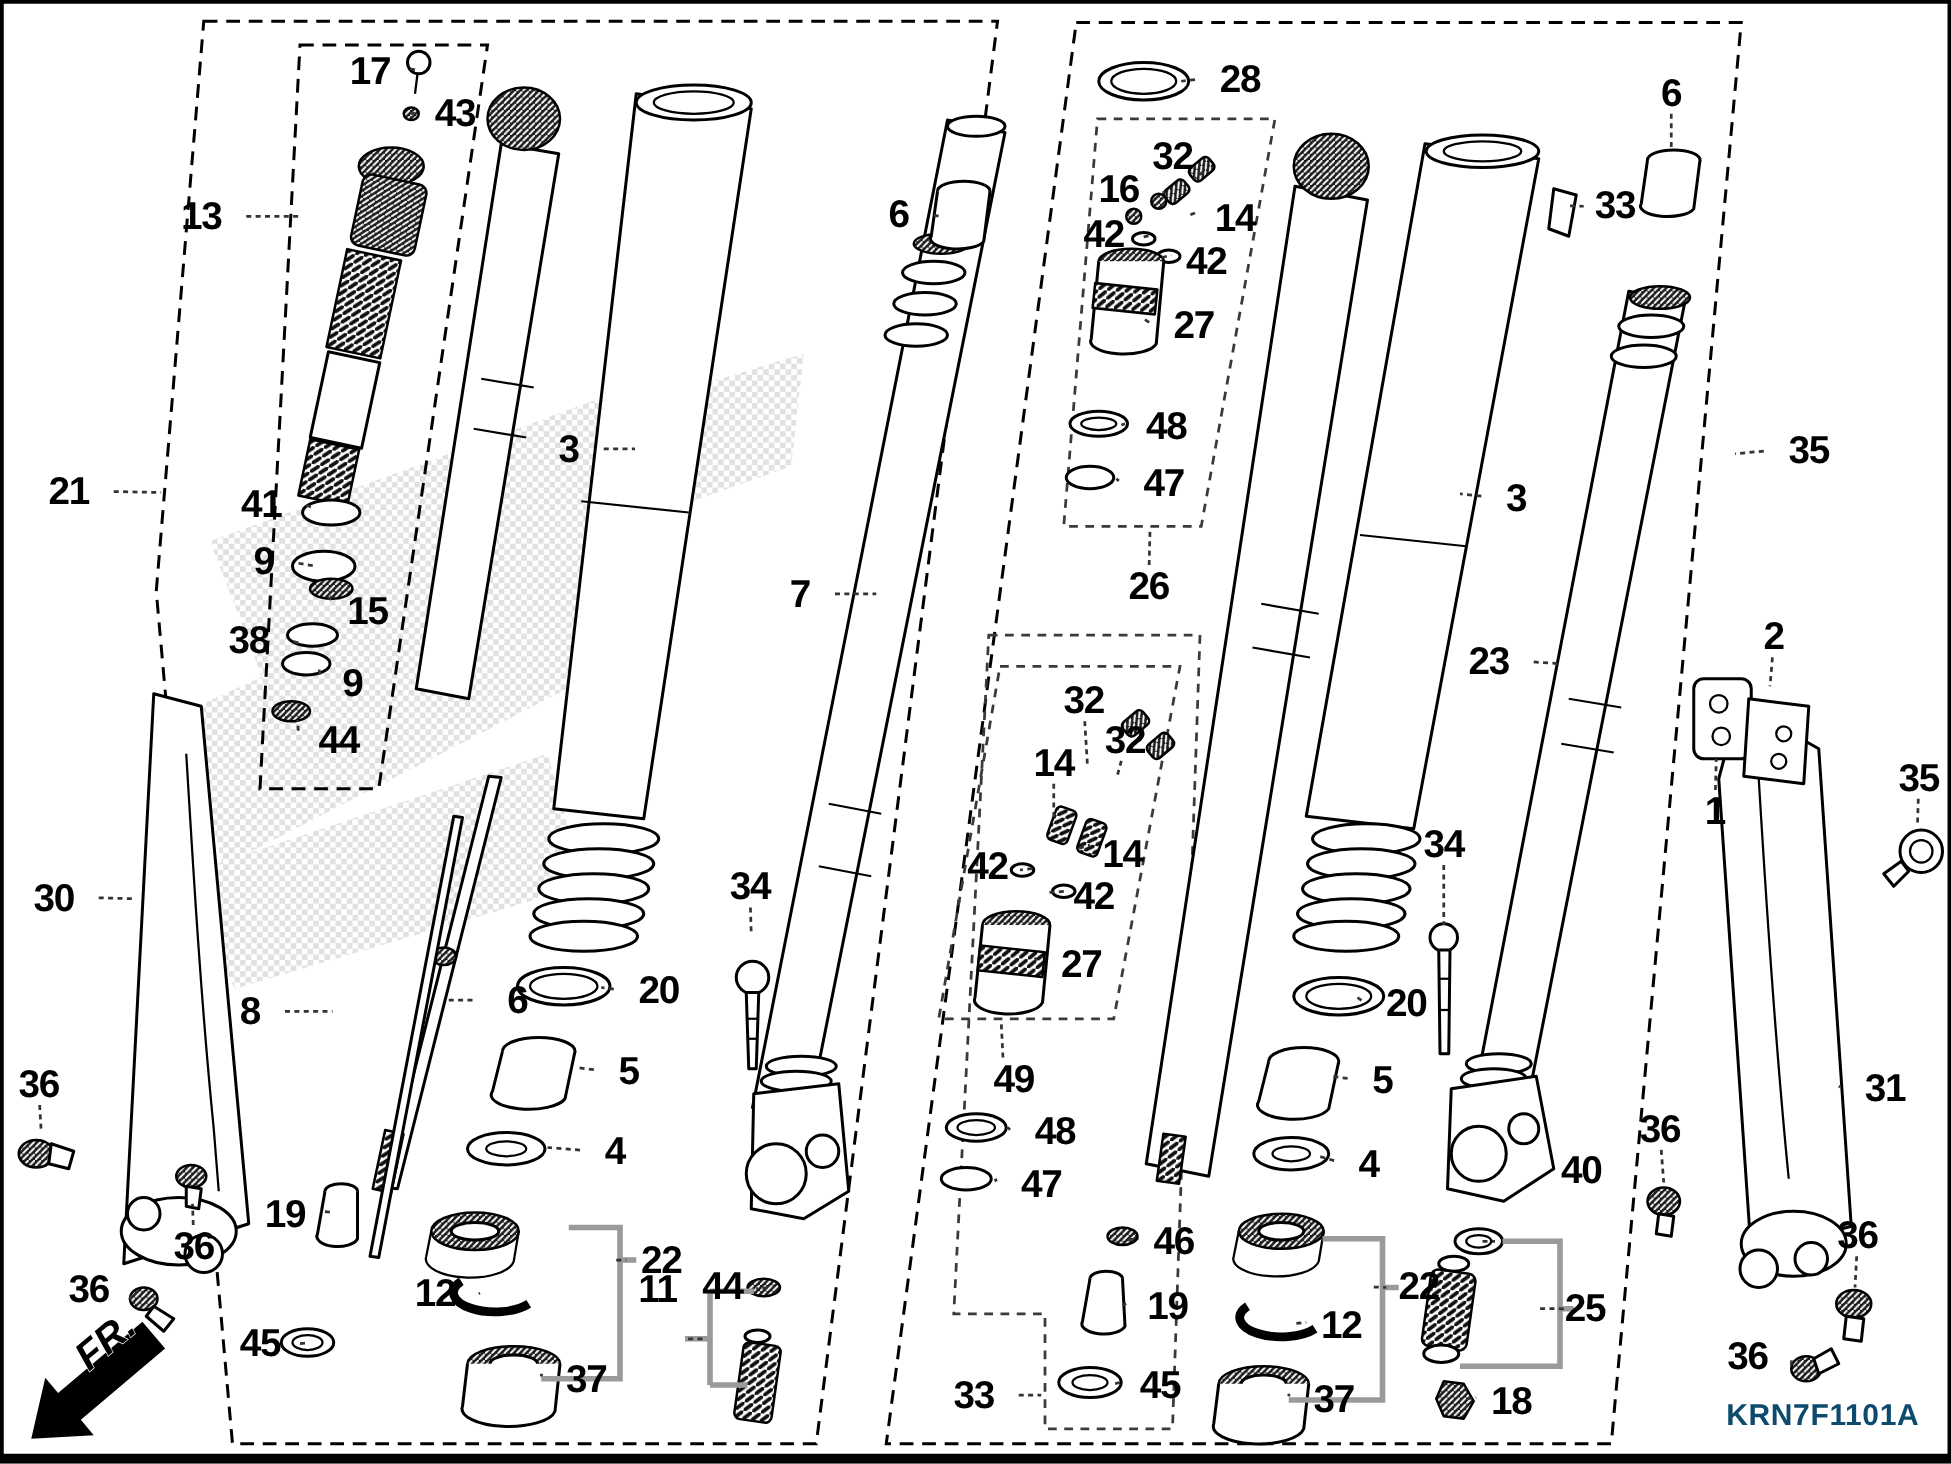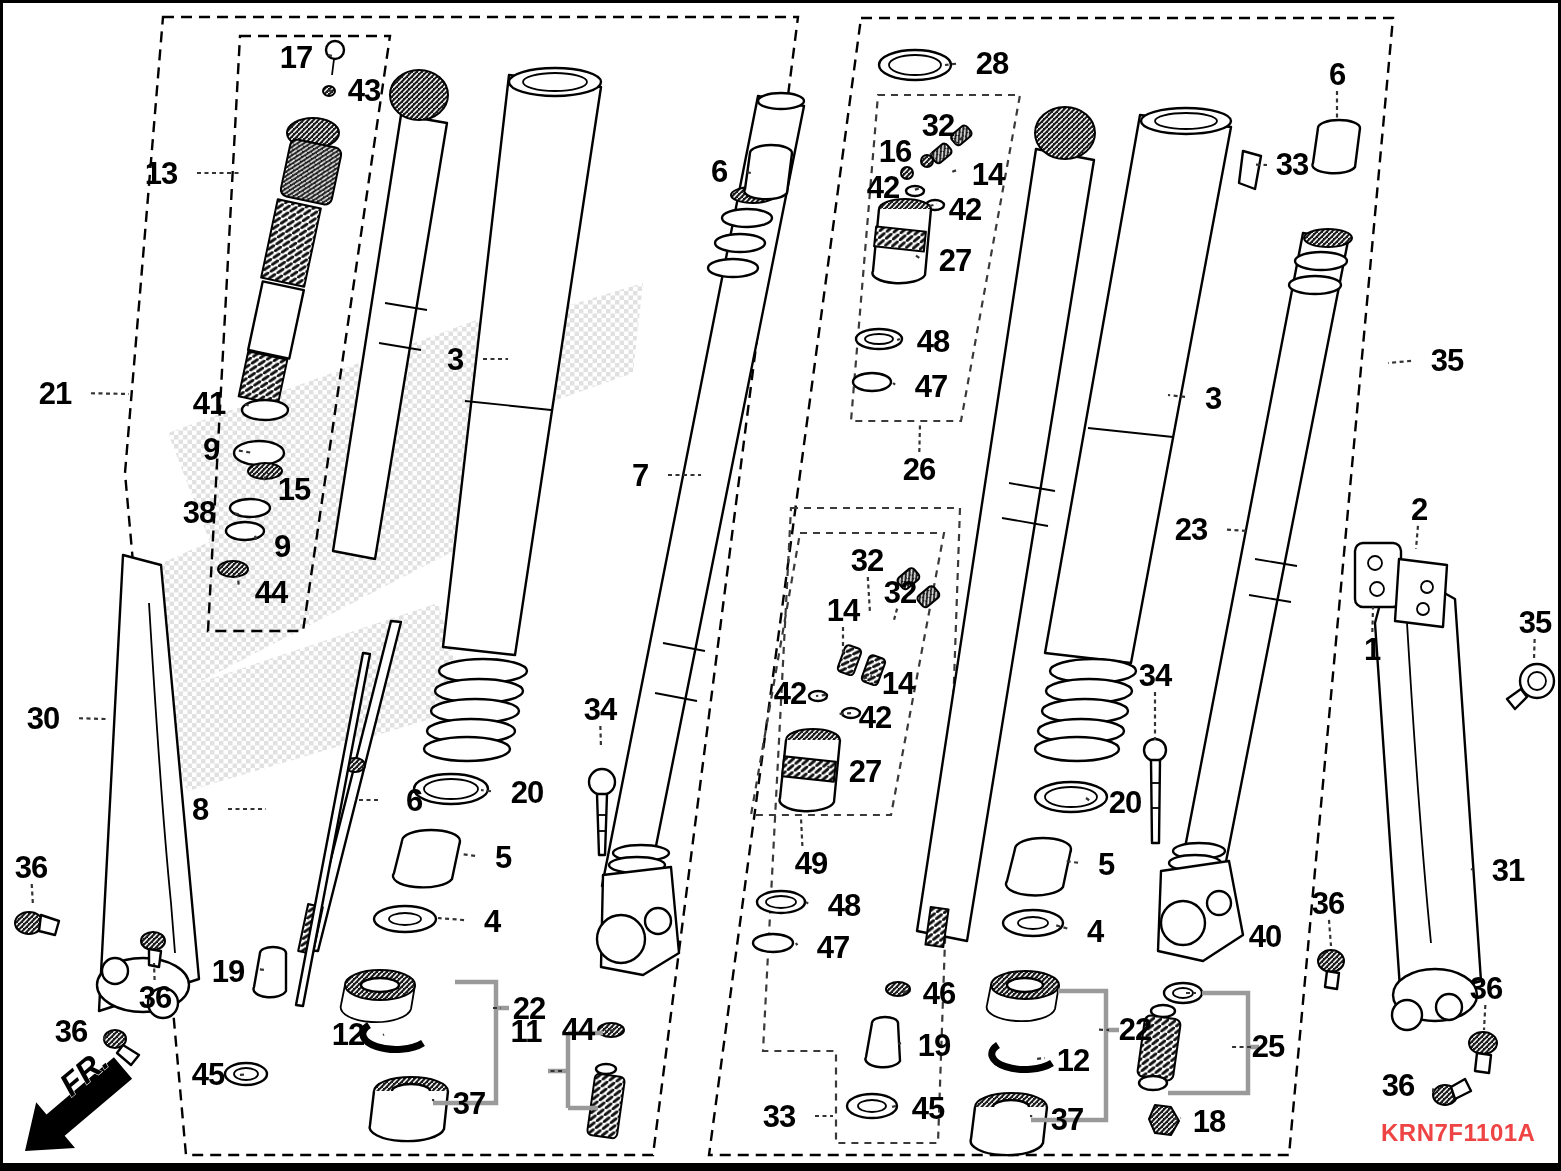--- a/index.html
+++ b/index.html
@@ -24,21 +24,21 @@
   #callout-layer{position:absolute;left:0;top:0;width:100%;height:100%;}
   .callout{
     position:absolute;
     transform:translate(-50%,-50%);
     font-size:31px;font-weight:700;color:#000;
     letter-spacing:-1px;white-space:nowrap;line-height:1;
     user-select:none;
   }
   #diagram-code{
     position:absolute;left:1378px;top:1116px;
-    font-size:24px;font-weight:700;color:#ef4444;letter-spacing:0.5px;
+    font-size:24px;font-weight:700;color:#0c4a6e;letter-spacing:0.5px;
   }
 </style>
 </head>
 <body>
 
 <div id="stage">
 
   <svg id="art" viewBox="0 0 1555 1160">
     <defs>
       <pattern id="knurl" width="5" height="5" patternUnits="userSpaceOnUse">

